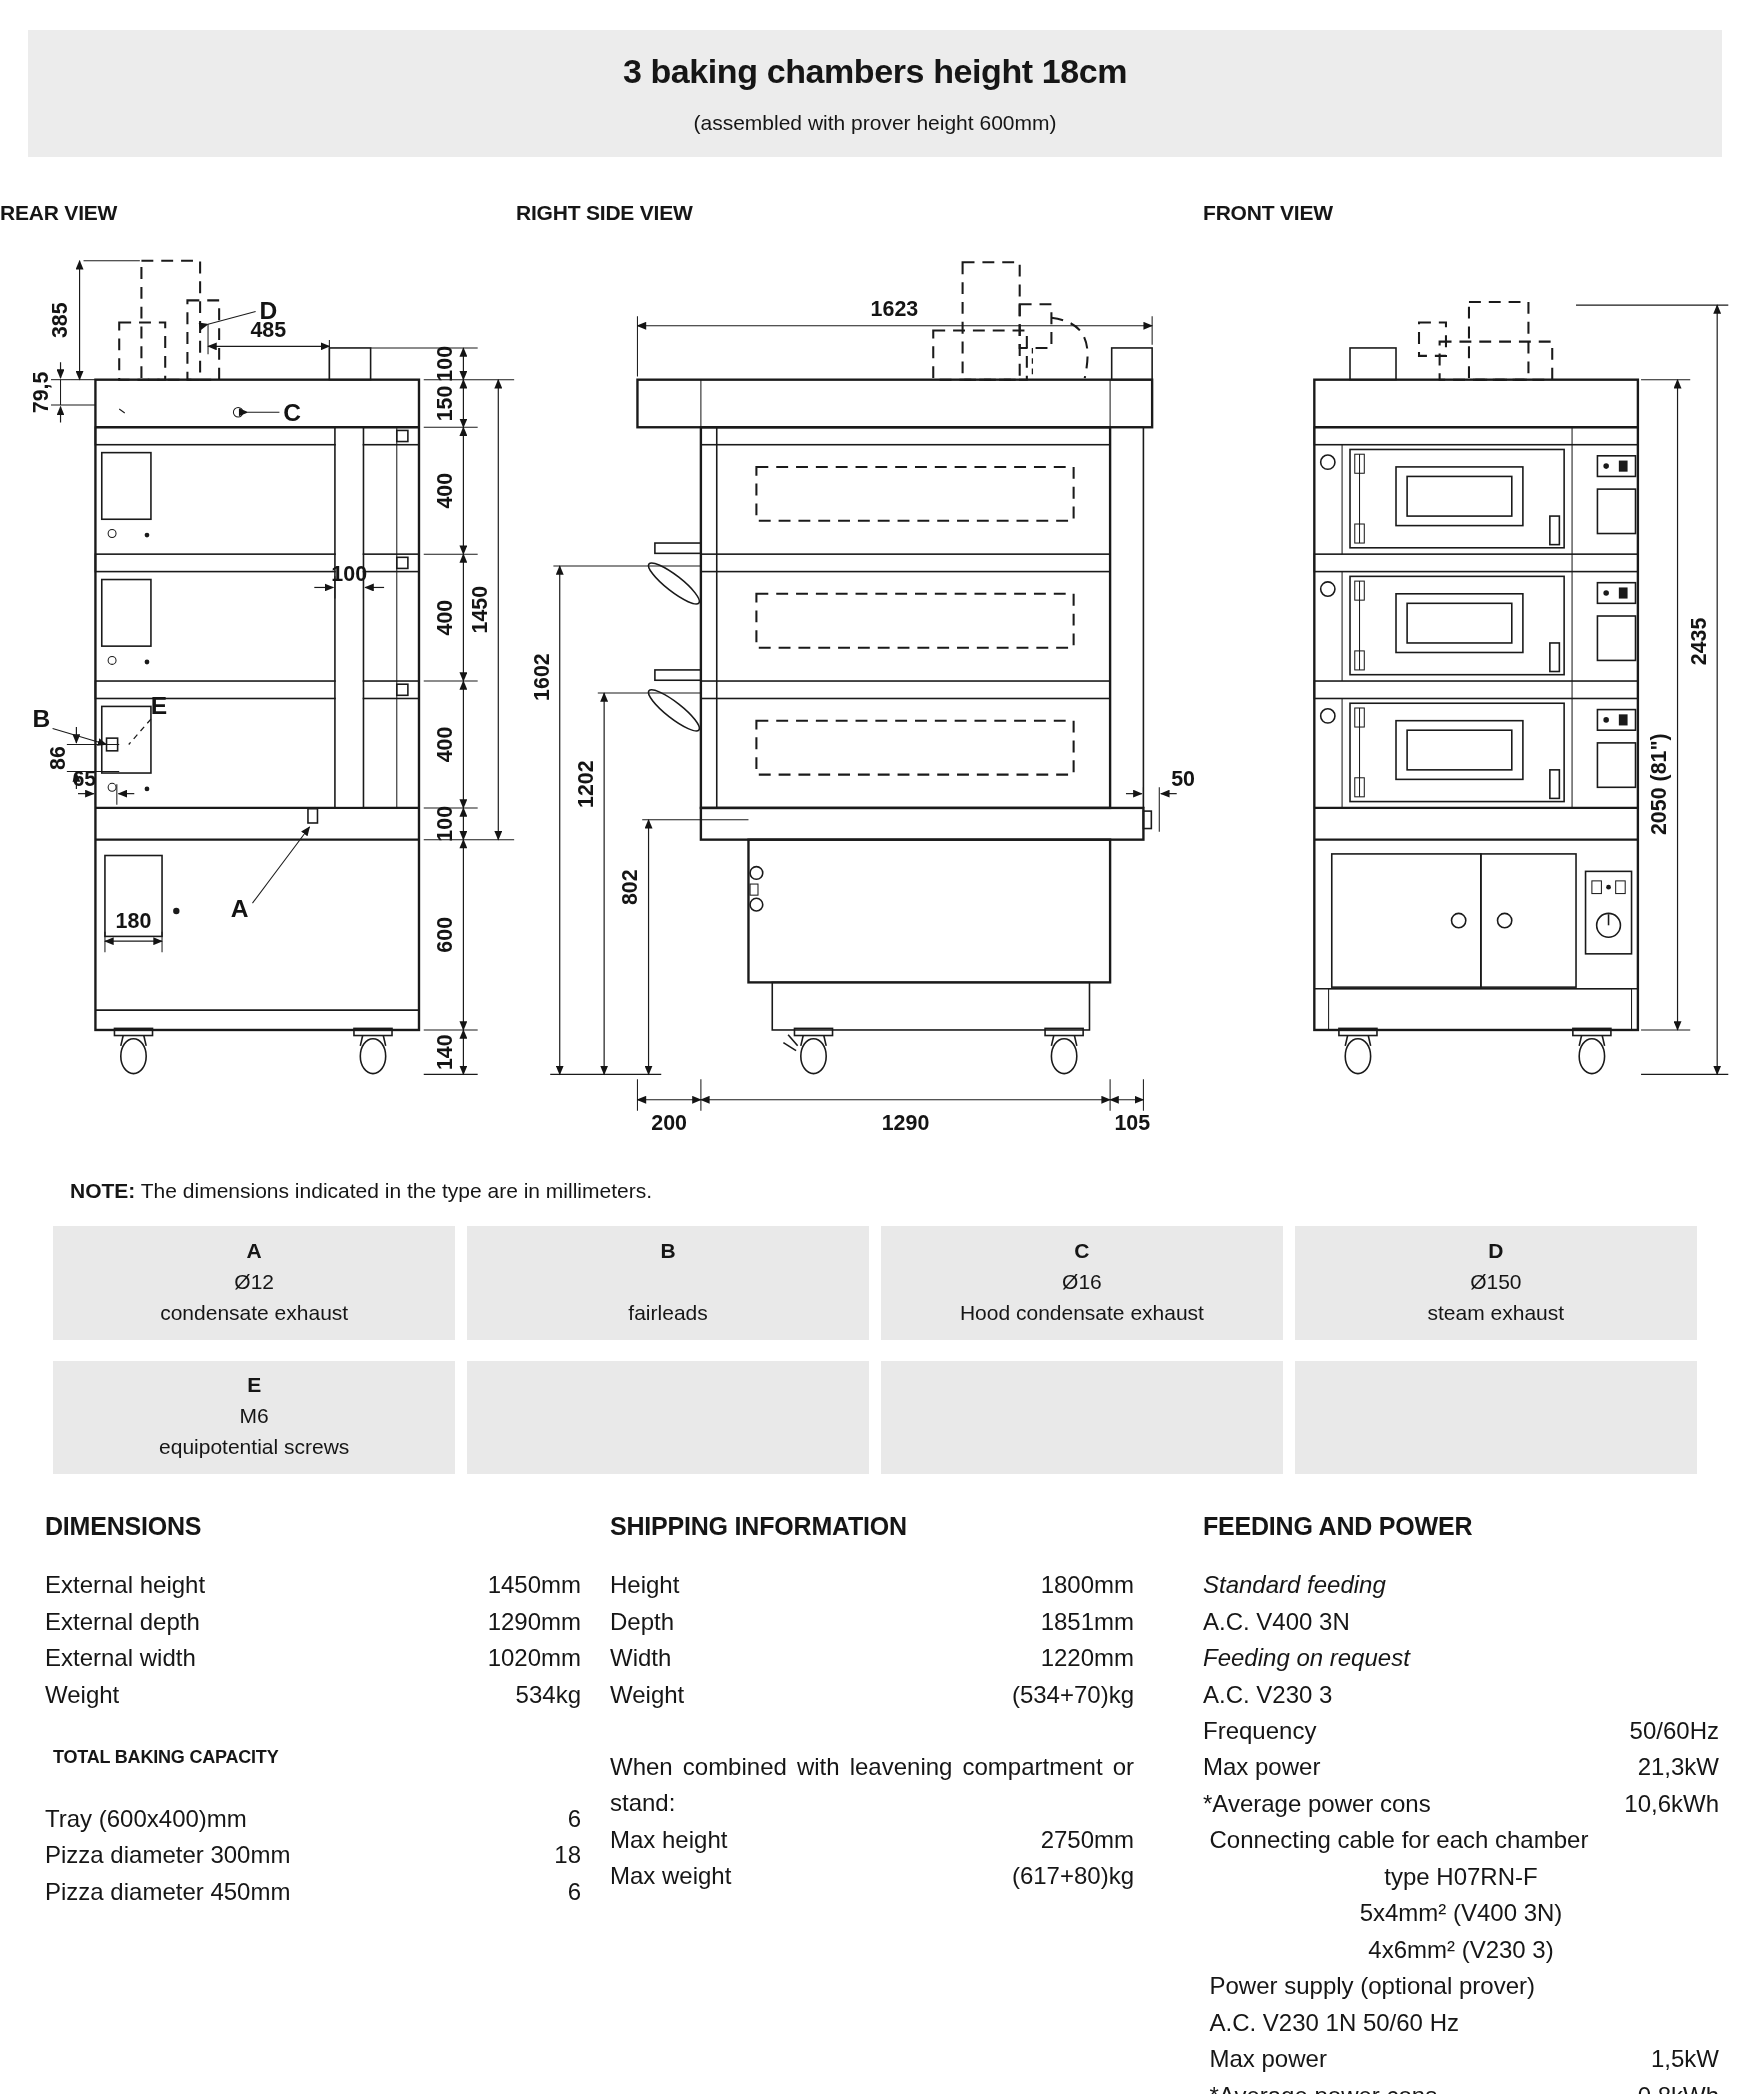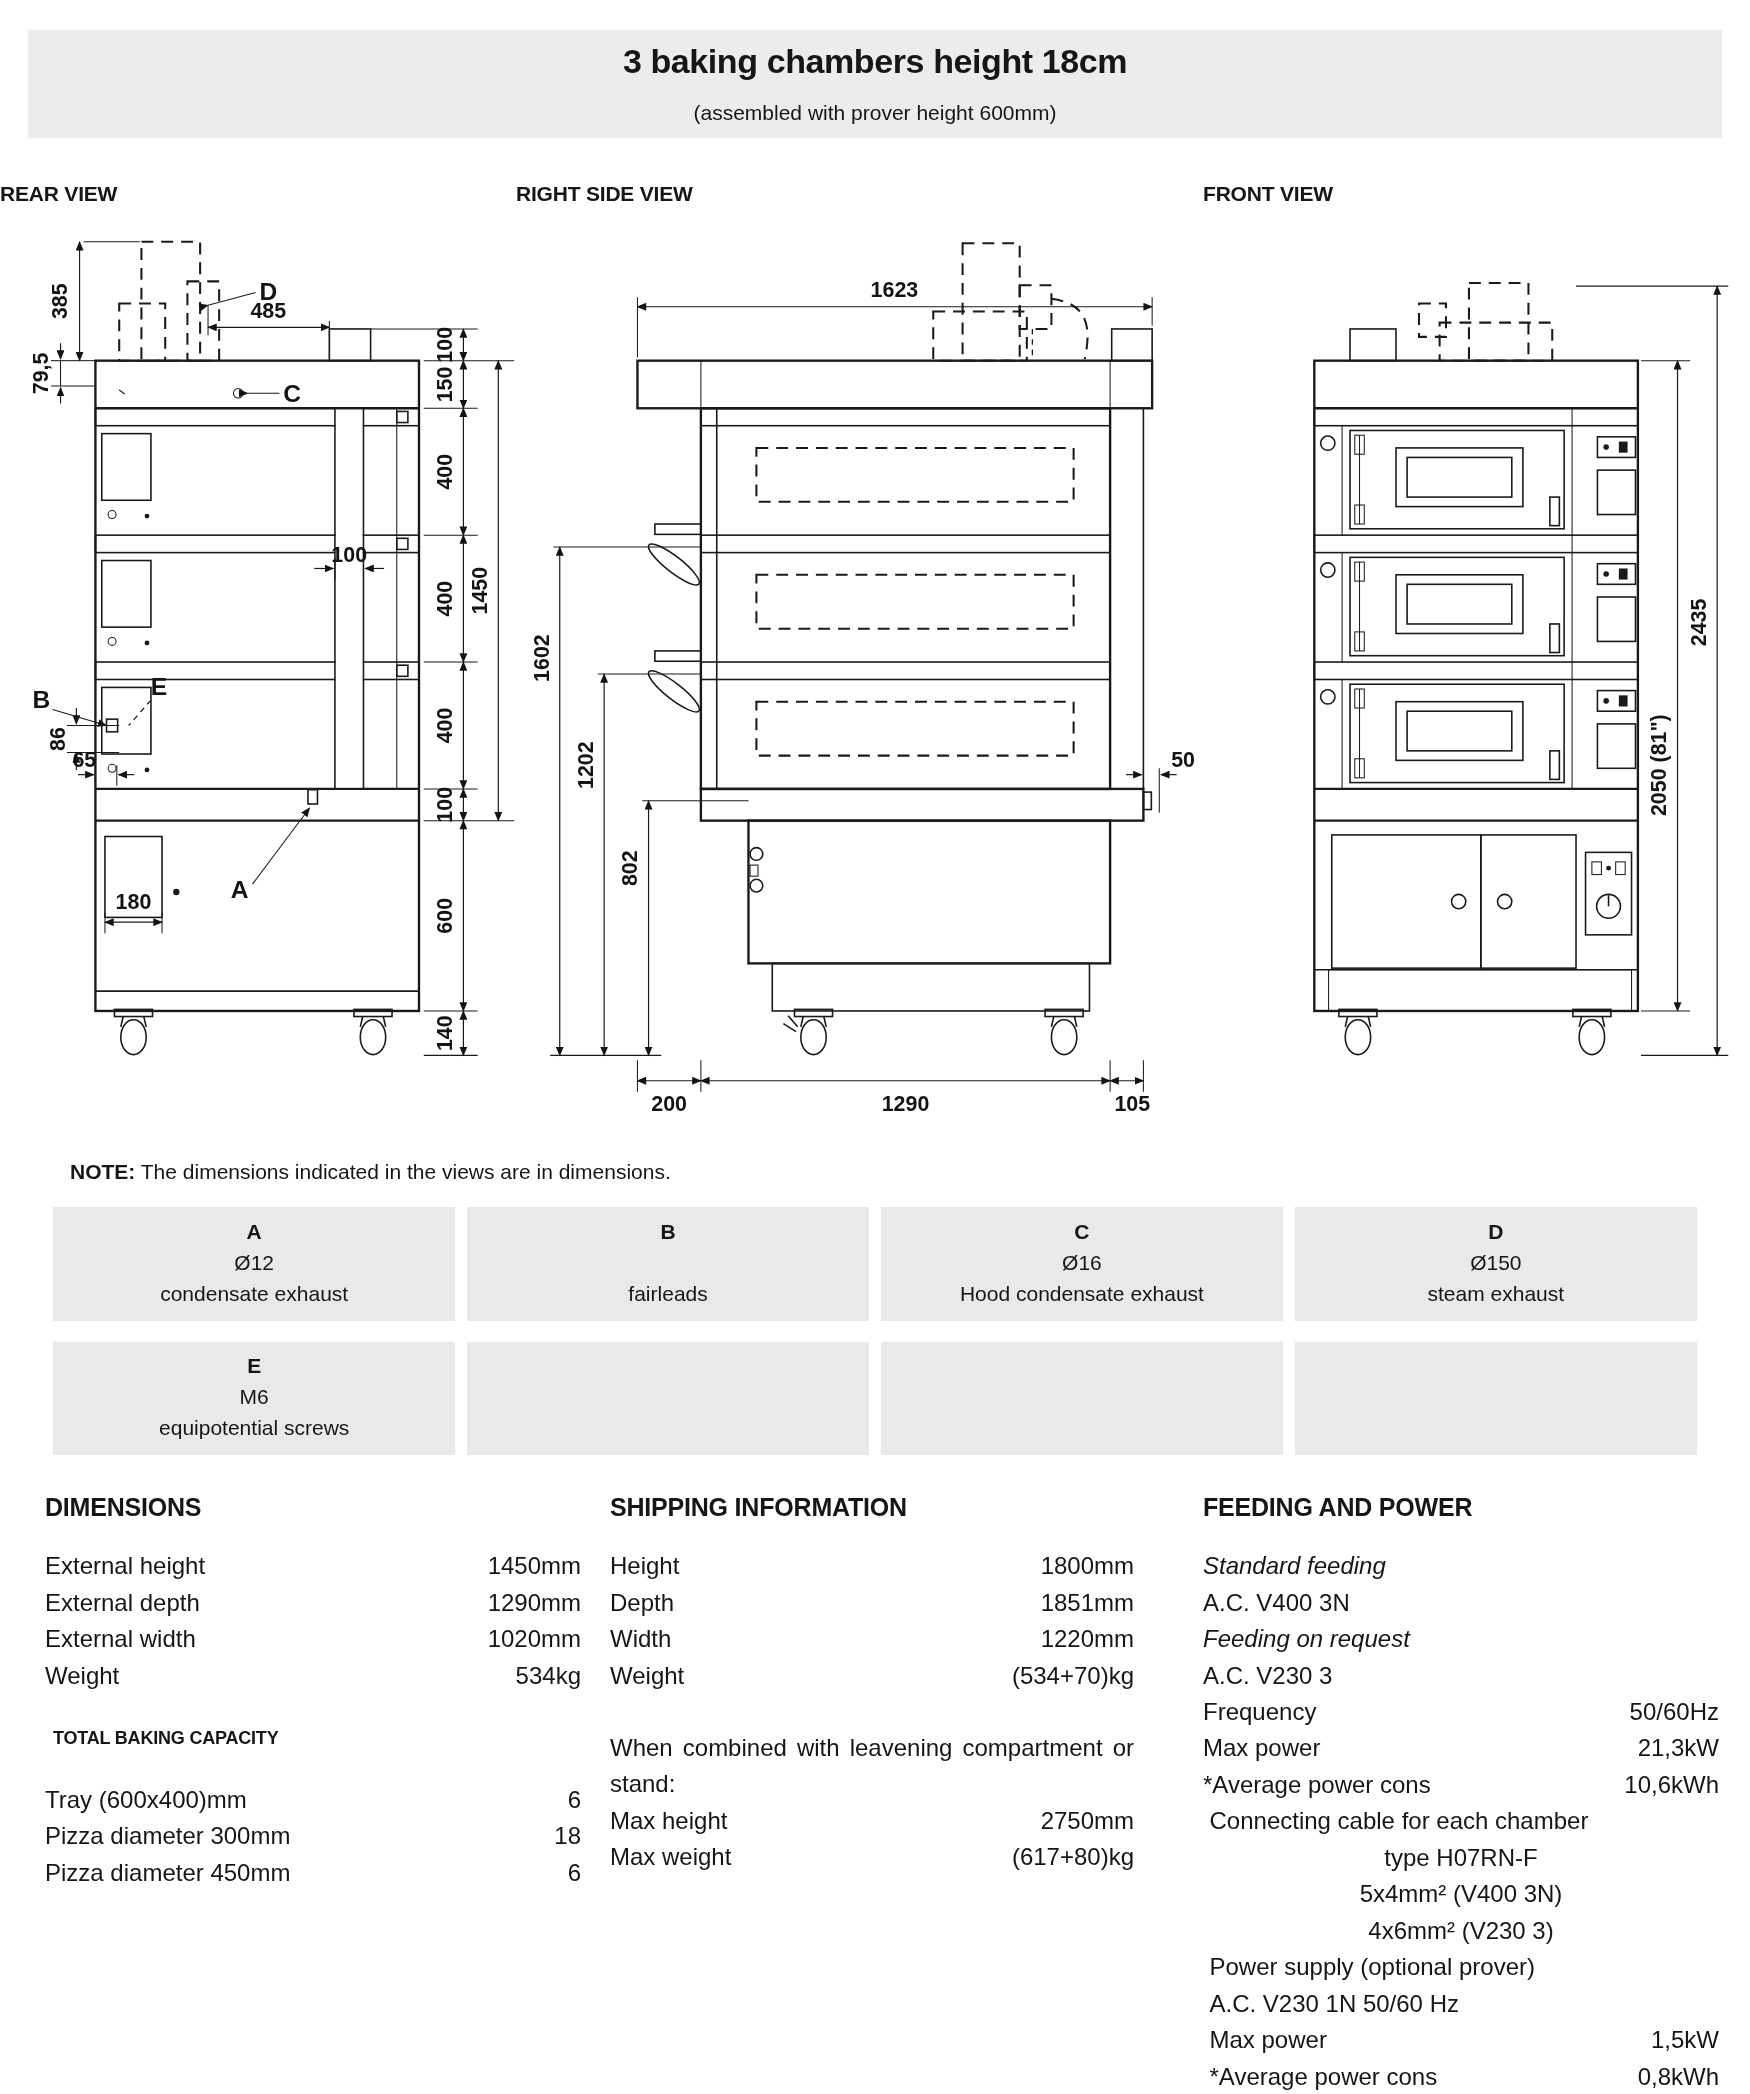--- a/index.html
+++ b/index.html
@@ -1,17 +1,17 @@
 <!DOCTYPE html>
 <html style="font-size:13px"><head>
 <meta charset="utf-8">
 <style>
   html,body{margin:0;padding:0;background:#fff;}
   body{width:1750px;height:2095px;font-family:"Liberation Sans",sans-serif;color:#161616;position:relative;overflow:hidden;}
-  .header{margin:29.5px 28px 0;height:108px;background:#ececec;display:flex;flex-direction:column;align-items:center;justify-content:center;}
+  .header{margin:29.5px 28px 0;height:127px;background:#ececec;display:flex;flex-direction:column;align-items:center;justify-content:center;}
   .header .title{font-size:34px;font-weight:700;letter-spacing:-0.4px;}
   .header .subtitle{font-size:21px;margin-top:20px;}
   .drawings{display:flex;margin:44px 0 0 0;}
   .view{display:flex;flex-direction:column;}
   .view-rear{width:516px;}
   .view-side{width:687px;}
   .view-front{width:547px;}
   .view-title{font-size:21px;font-weight:700;letter-spacing:-0.2px;margin-bottom:4.9px;}
   svg{display:block;}
   svg .ol{fill:none;stroke:#1a1a1a;stroke-width:3;}
@@ -422,21 +422,21 @@
         <line class="thin" x1="552" y1="1066" x2="662" y2="1066"></line>
         <line class="dim" x1="648" y1="96" x2="648" y2="1066" marker-start="url(#as)" marker-end="url(#ae)"></line>
         <text class="dt" transform="rotate(-90 634 520)" x="634" y="520">2435</text>
       </g>
     </svg>
   </div>
 </div>
 
 <div class="note">
   <b>NOTE:</b>
-  <span>The dimensions indicated in the views are in dimensions.</span>
+  <span>The dimensions indicated in the type are in millimeters.</span>
 </div>
 
 <div class="legend">
   <div class="lcell">
     <div class="lkey">A</div>
     <div class="lsize">Ø12</div>
     <div class="ldesc">condensate exhaust</div>
   </div>
   <div class="lcell">
     <div class="lkey">B</div>

